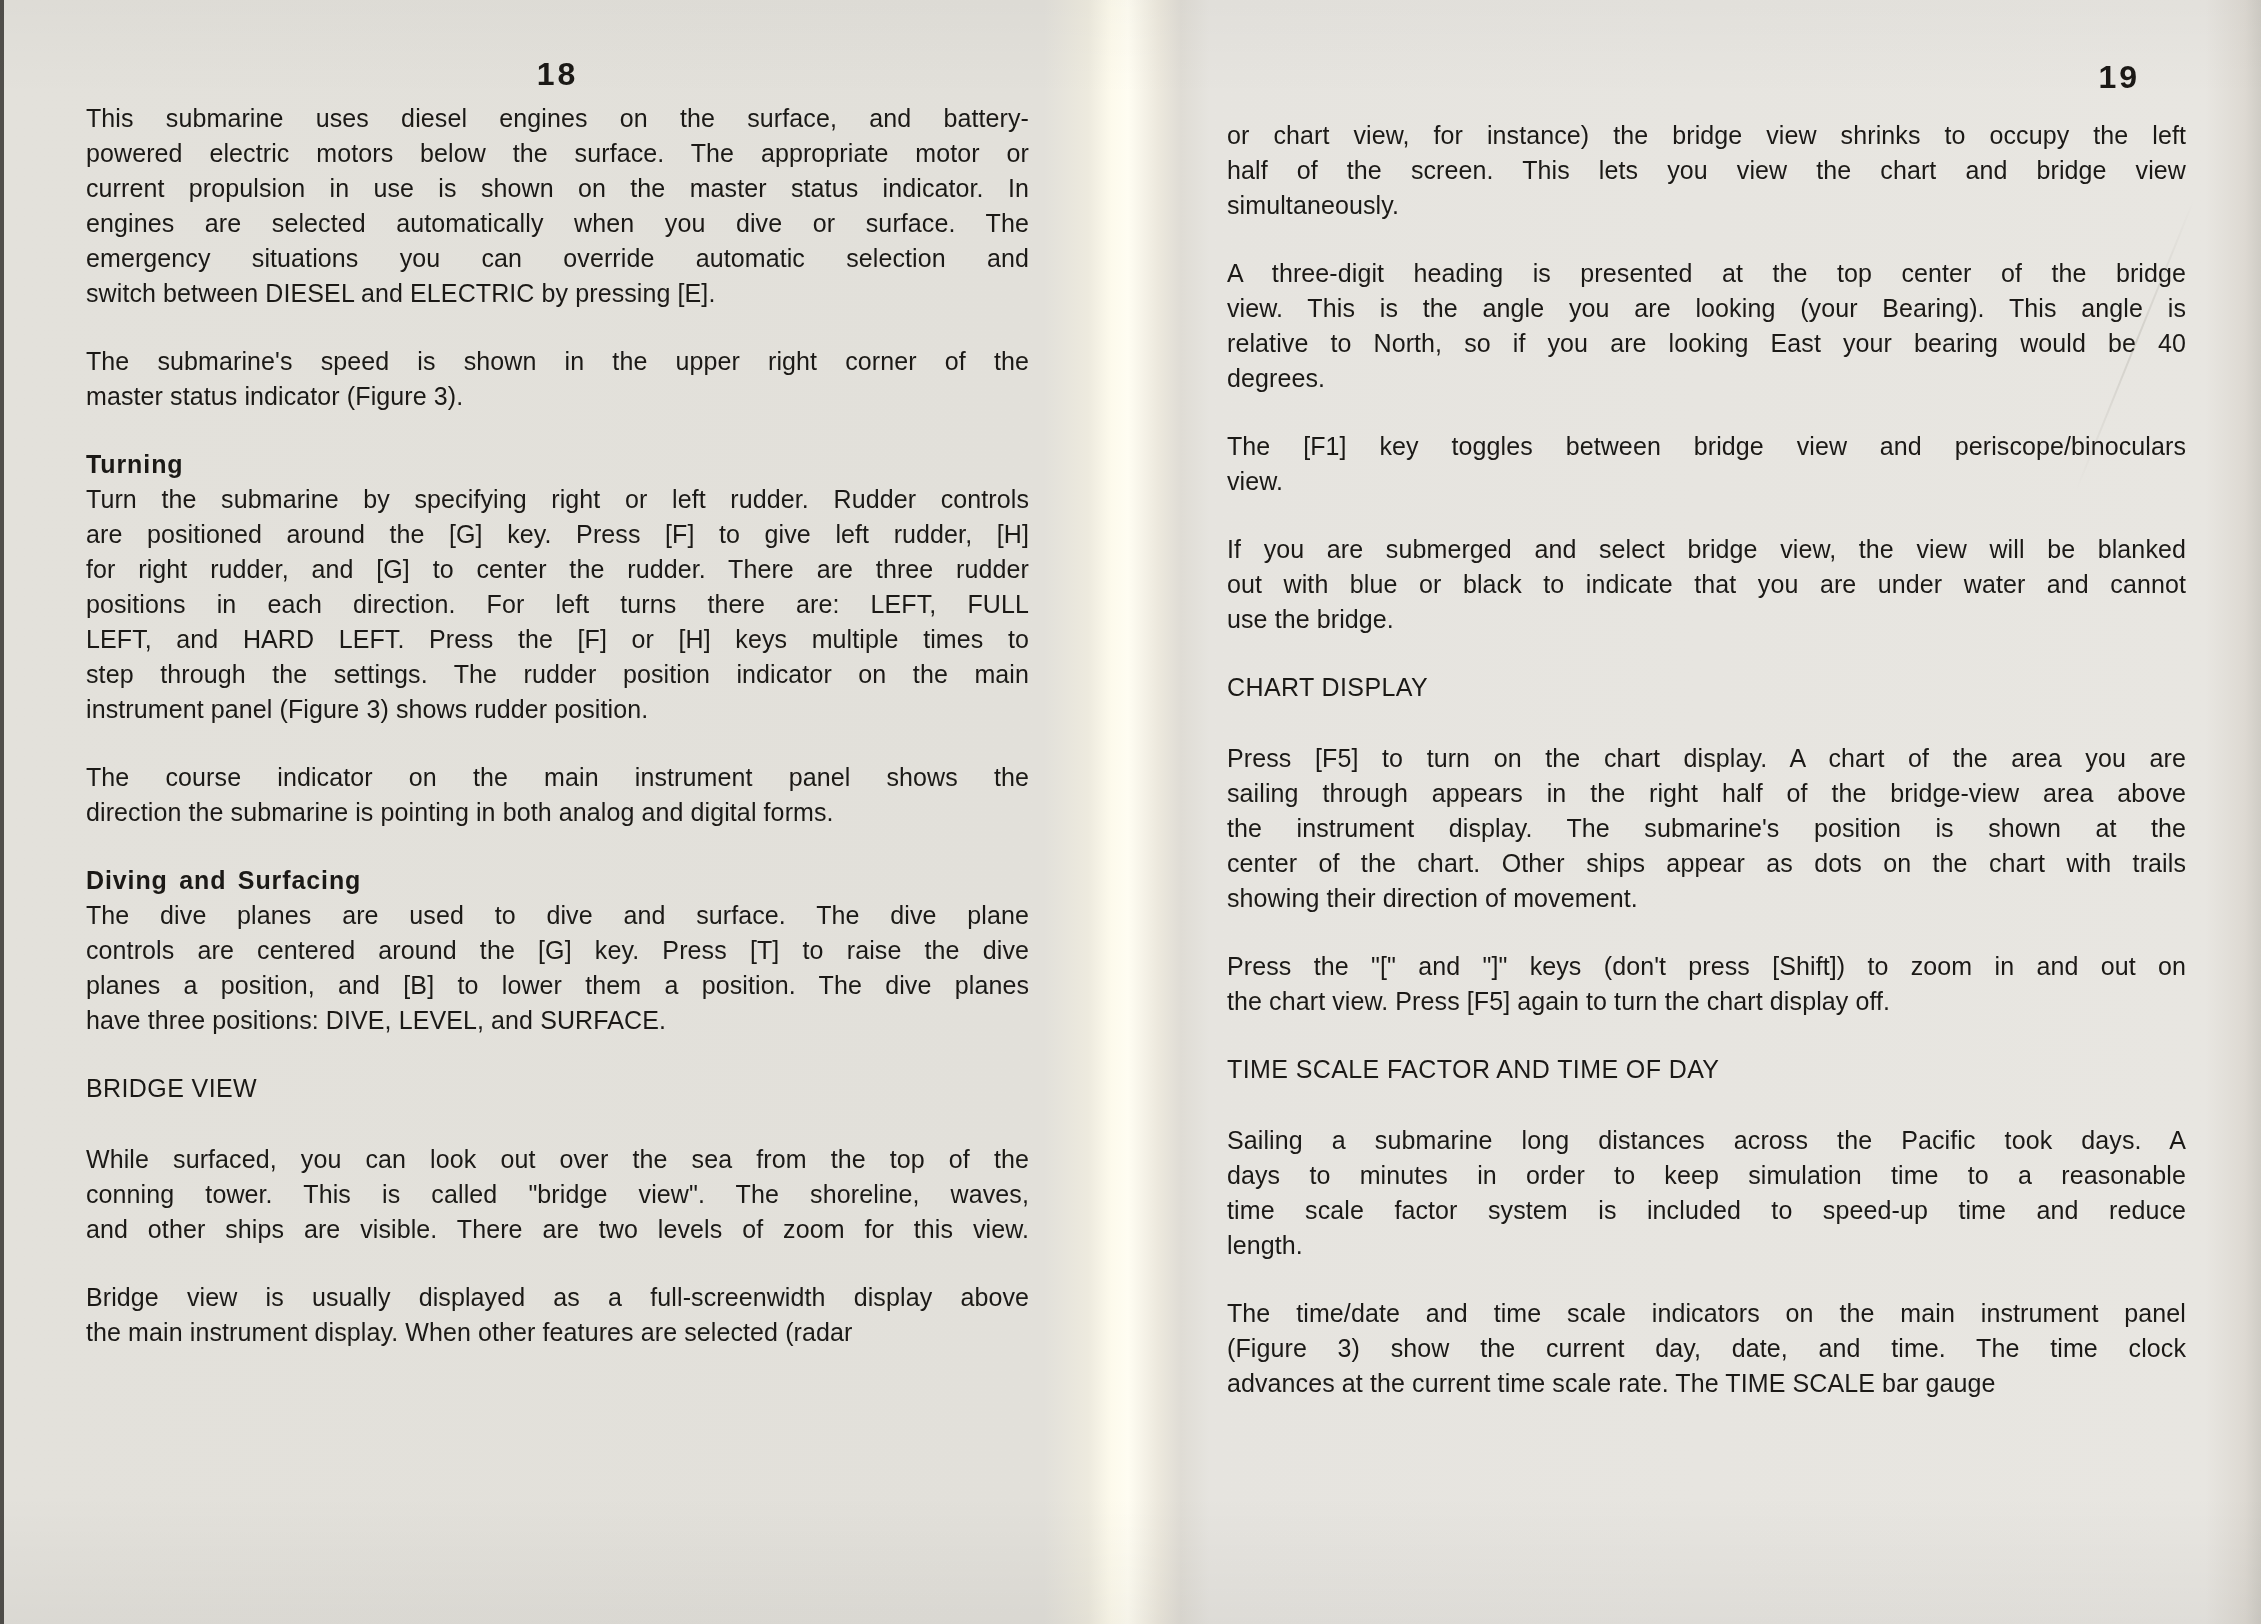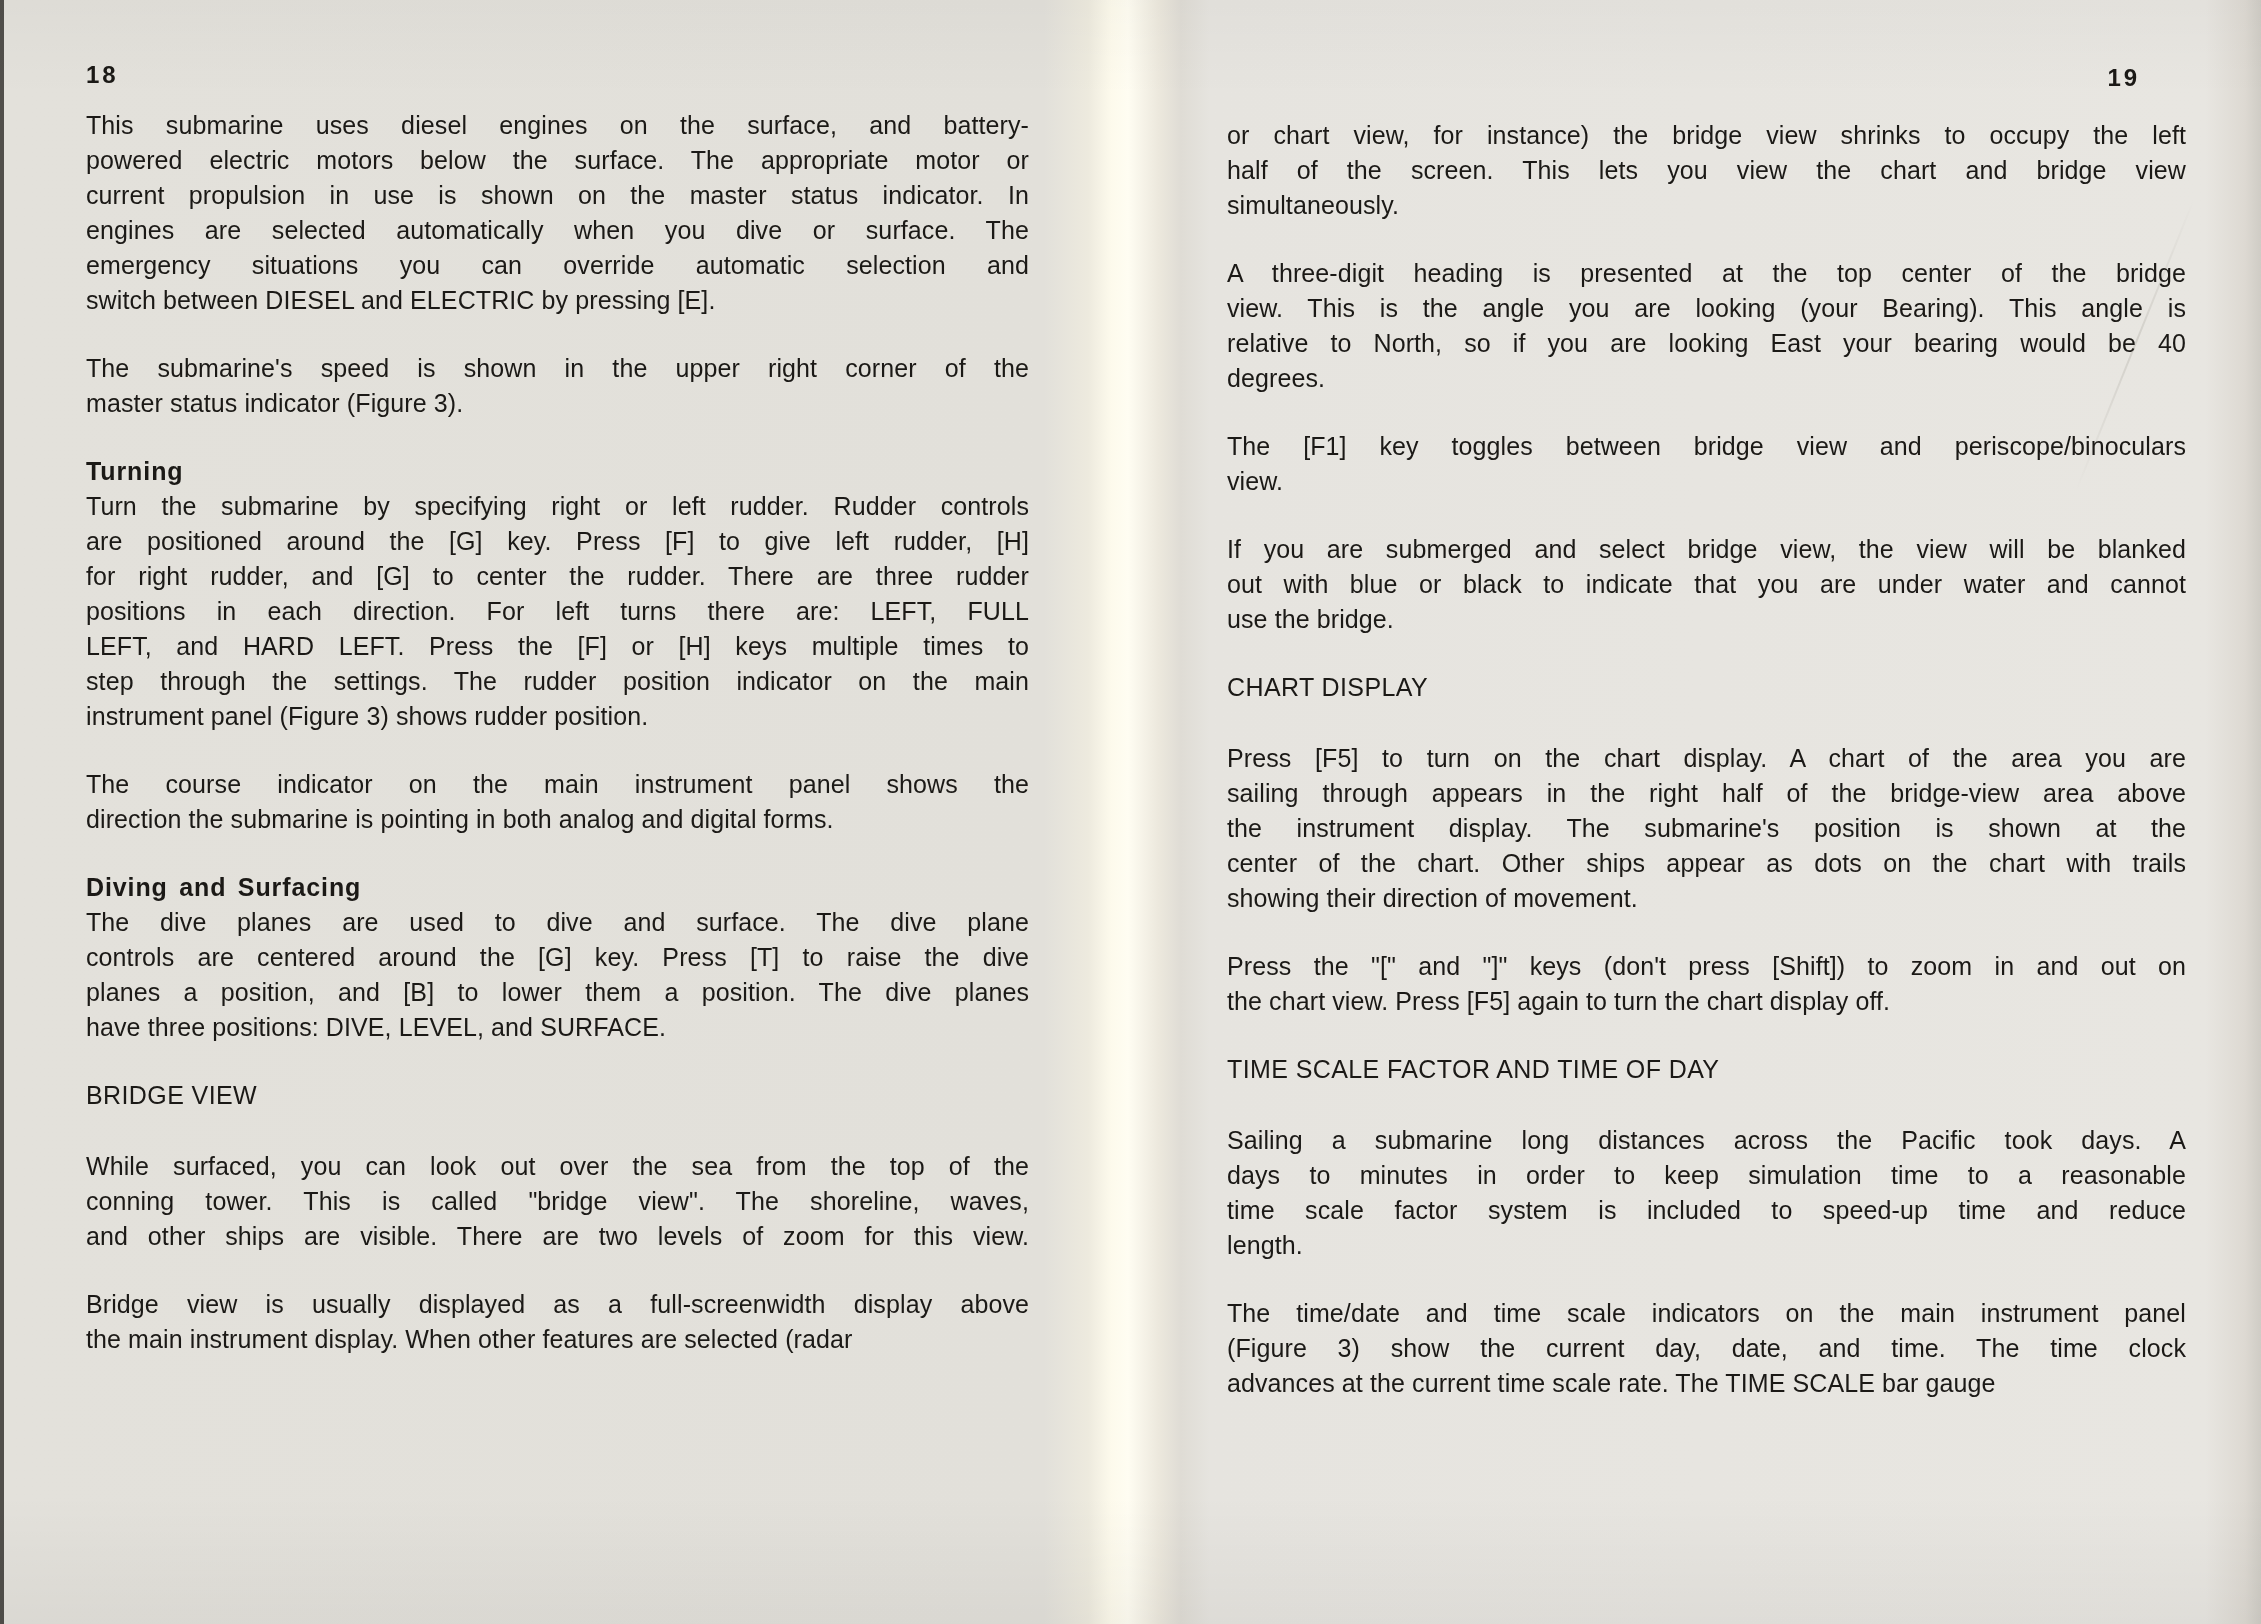--- a/index.html
+++ b/index.html
@@ -24,30 +24,31 @@
     position: absolute;
     top: 57px;
     font-size: 25px;
     line-height: 35px;
     letter-spacing: 0.1px;
   }
   .page-left  { left: 86px;  width: 943px; }
   .page-right { left: 1227px; width: 959px; }
   .page-number {
     font-weight: bold;
-    font-size: 24px;
+    font-size: 32px;
     letter-spacing: 2.9px;
     height: 35px;
+    text-align: center;
   }
   .page-right .page-number {
     position: absolute;
     top: 2.9px;
     right: 46px;
   }
-  .page-left  .blocks { margin-top: 16px; }
+  .page-left  .blocks { margin-top: 9px; }
   .page-right .blocks { margin-top: 61px; }
   .block.p { margin-bottom: 33px; }
   .block.h-bold {
     margin-bottom: 0;
     font-weight: bold;
     letter-spacing: 0.9px;
     word-spacing: 3.6px;
   }
   .block.h-caps {
     margin-top: 32px;

